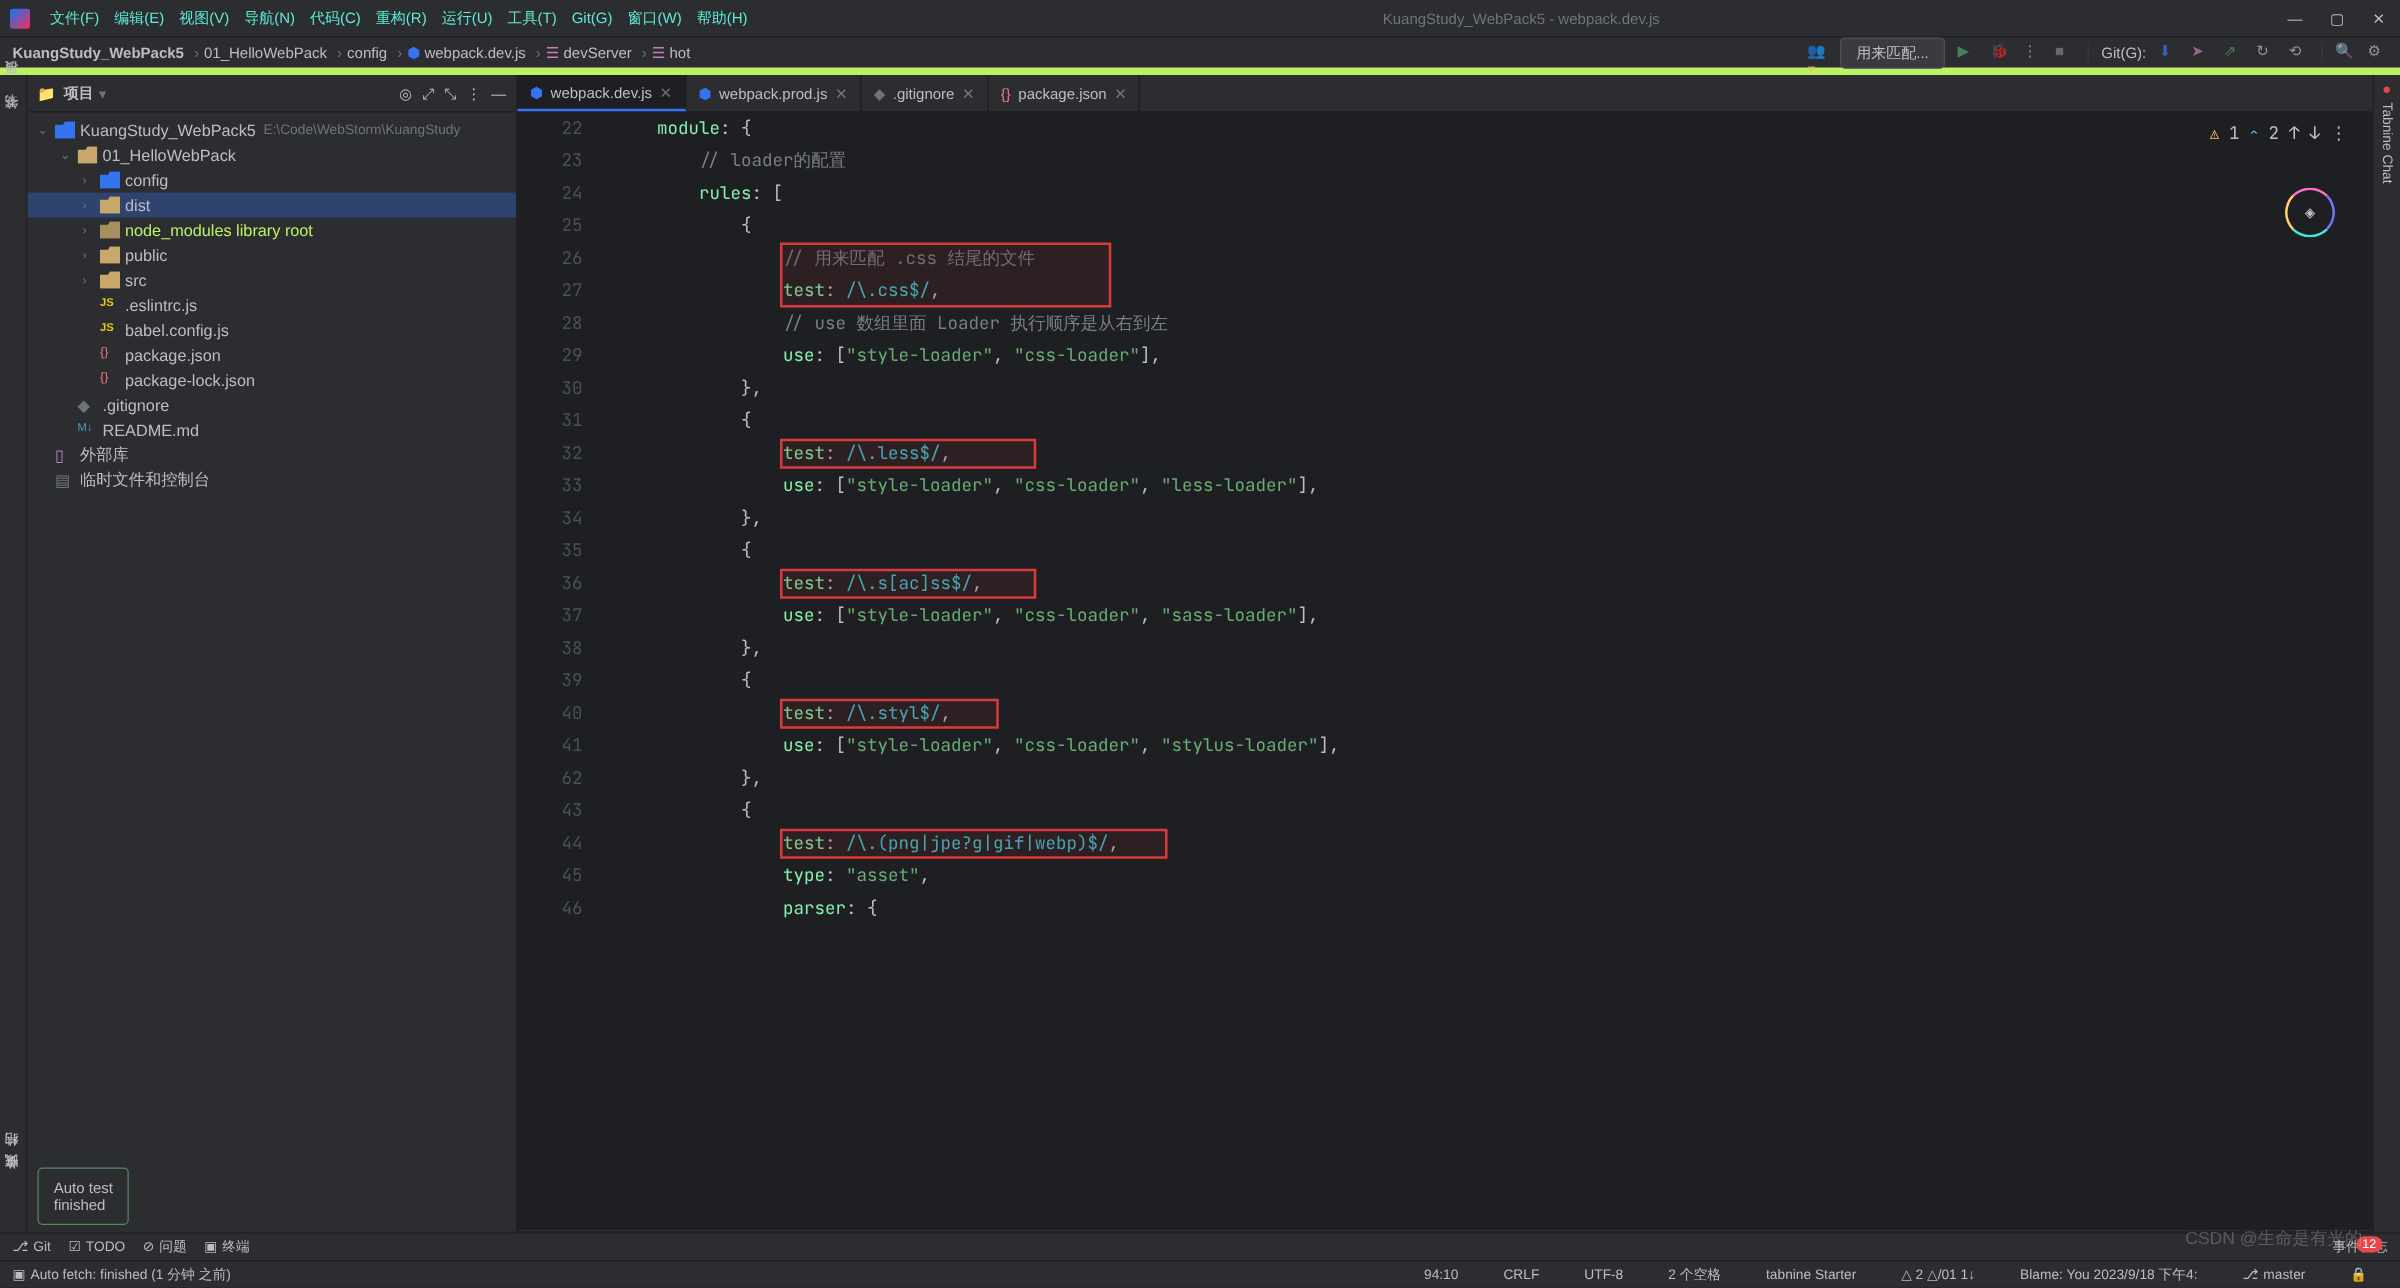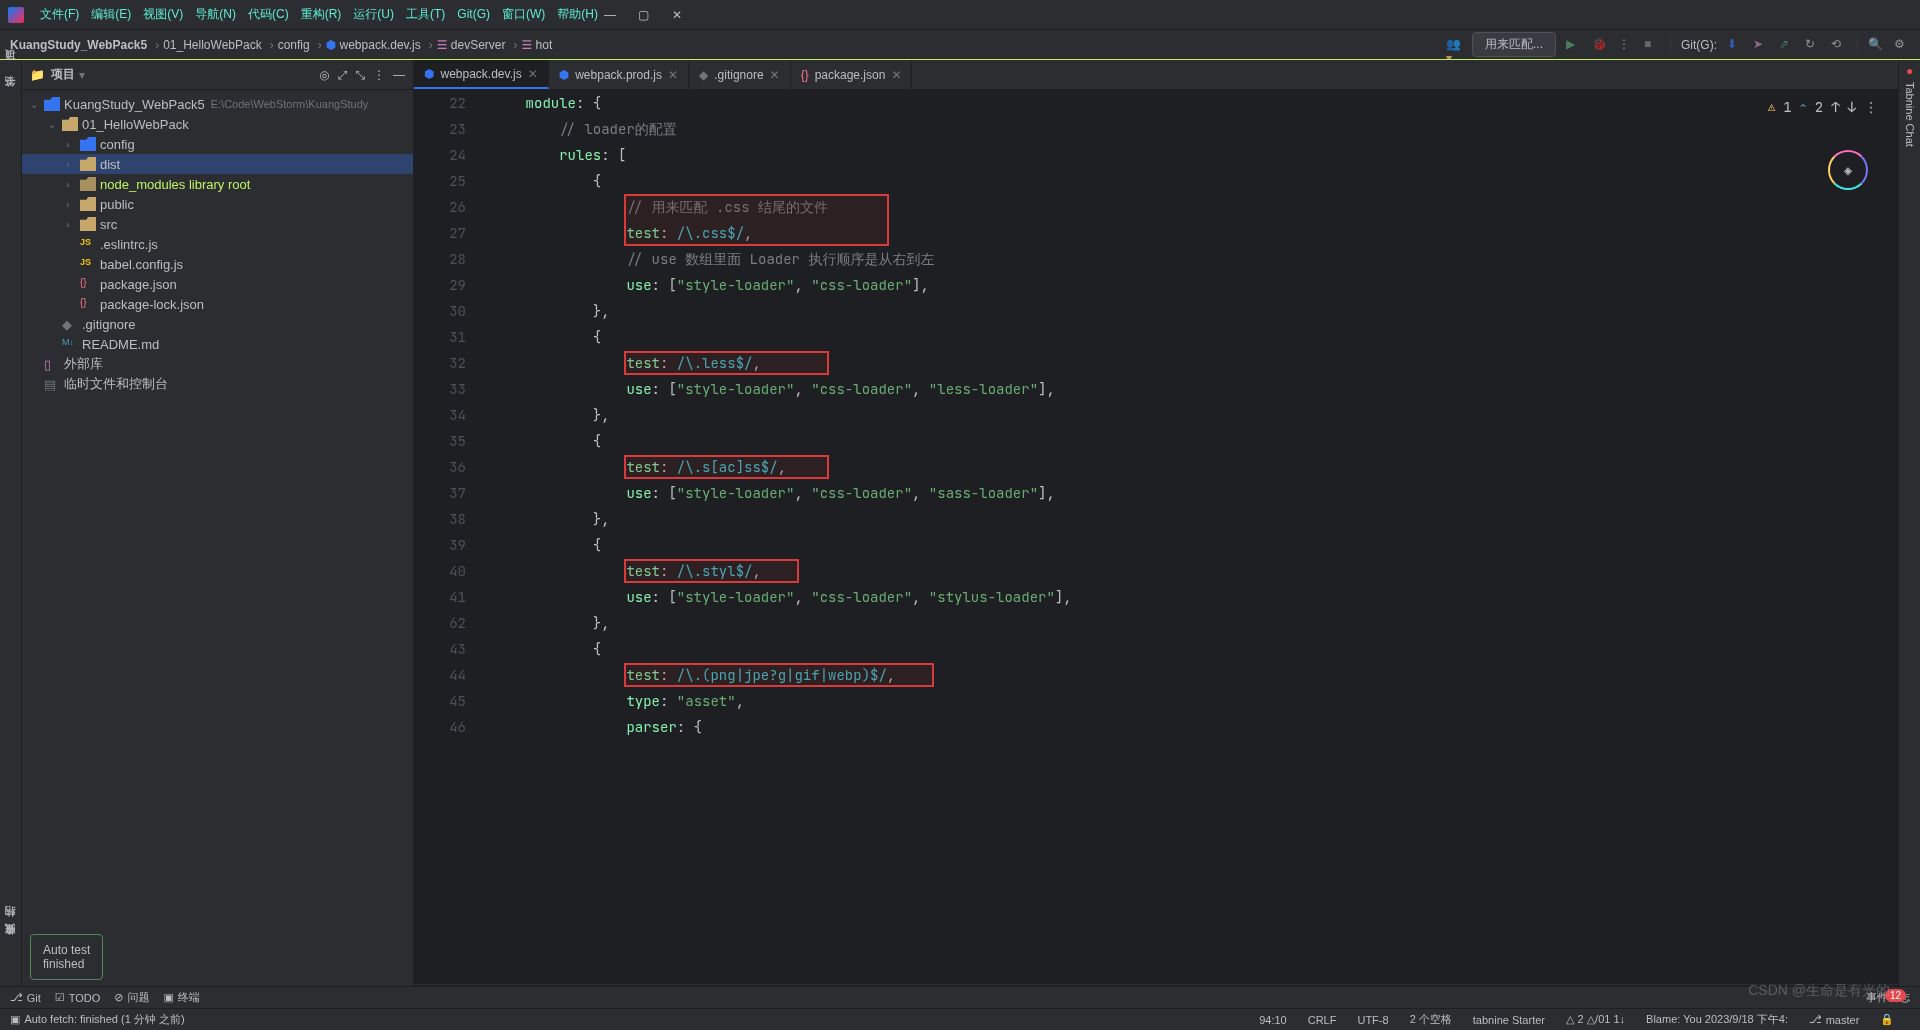--- a/index.html
+++ b/index.html
@@ -3,21 +3,21 @@
 <meta charset="utf-8">
 <style>
 * { margin: 0; padding: 0; box-sizing: border-box; }
 body { font-family: -apple-system, "Microsoft YaHei", sans-serif; font-size: 12px; background: #2b2d30; color: #bcbec4; overflow: hidden; width: 1920px; height: 1030px; }
 .titlebar { height: 30px; background: #2b2d30; display: flex; align-items: center; padding: 0 8px; border-bottom: 1px solid #1e1f22; }
 .titlebar .logo { width: 16px; height: 16px; background: linear-gradient(135deg,#087cfa,#fe2857); border-radius: 2px; margin-right: 10px; }
 .menu-item { padding: 4px 6px; color: #5eead4; cursor: pointer; }
 .title-text { flex: 1; text-align: center; color: #6f737a; }
 .win-controls { display: flex; gap: 20px; }
 .win-btn { width: 14px; height: 14px; color: #bcbec4; cursor: pointer; }
-.nav-bar { height: 30px; background: #2b2d30; display: flex; align-items: center; padding: 0 10px; border-bottom: 1px solid #bef264; }
+.nav-bar { height: 30px; background: #2b2d30; display: flex; align-items: center; padding: 0 10px; border-bottom: 6px solid #bef264; }
 .crumb { color: #bcbec4; margin-right: 4px; }
 .crumb-sep { color: #6f737a; margin: 0 4px; }
 .nav-right { margin-left: auto; display: flex; align-items: center; gap: 10px; }
 .add-config { background: #393b40; border: 1px solid #4e5157; padding: 3px 12px; border-radius: 4px; color: #bcbec4; cursor: pointer; }
 .nav-icon { width: 16px; height: 16px; cursor: pointer; opacity: 0.7; }
 .main-area { display: flex; height: calc(100% - 82px); }
 .left-gutter { width: 22px; background: #2b2d30; border-right: 1px solid #1e1f22; display: flex; flex-direction: column; align-items: center; padding-top: 4px; gap: 10px; }
 .left-gutter .tab-rot { writing-mode: vertical-rl; transform: rotate(180deg); font-size: 11px; color: #bcbec4; cursor: pointer; padding: 4px 0; }
 .project-panel { width: 392px; background: #2b2d30; border-right: 1px solid #1e1f22; display: flex; flex-direction: column; }
 .proj-header { height: 30px; display: flex; align-items: center; padding: 0 8px; border-bottom: 1px solid #1e1f22; }
@@ -49,33 +49,34 @@
 .hl-box { position: absolute; border: 2px solid #d93a3a; background: rgba(101,38,38,0.2); pointer-events: none; z-index: 2;}
 .editor-overlay-top { position: absolute; top: 4px; right: 20px; display: flex; gap: 8px; align-items: center; z-index:3; }
 .warn-badge { color: #f2c55c; font-size: 12px; }
 .hint-badge { color: #5fb4f0; font-size: 12px; }
 .logo-circle { position: absolute; right: 30px; top: 60px; width: 40px; height: 40px; border-radius: 50%; border: 2px solid; border-color: #ff6ec7 #7873f5 #42e8e0 #ffd166; display:flex;align-items:center;justify-content:center;color:#bcbec4;z-index:3;}
 .breadcrumb-bottom { height: 24px; background: #1e1f22; display: flex; align-items: center; padding-left: 500px; border-top: 1px solid #2b2d30; color: #6f737a; }
 .right-gutter { width: 22px; background: #2b2d30; border-left: 1px solid #1e1f22; display: flex; flex-direction: column; align-items: center; padding-top: 4px; }
 .right-gutter .tab-rot { writing-mode: vertical-rl; font-size: 11px; color: #bcbec4; padding: 4px 0;}
 .status-bar { height: 22px; background: #2b2d30; border-top: 1px solid #1e1f22; display: flex; align-items: center; padding: 0 10px; font-size: 11px; color: #bcbec4; position: absolute; bottom: 0; left: 0; right: 0;}
 .status-bar .sb-item { margin-right: 16px; display:flex; align-items:center; gap:4px; cursor:pointer;}
-.status-bar .right { margin-left: auto; display: flex; gap: 5px; }
+.status-bar .right { margin-left: auto; display: flex; gap: 20px; }
 .tool-window-bar { height: 22px; background: #2b2d30; border-top: 1px solid #1e1f22; display:flex; align-items:center; padding: 0 10px; gap: 14px; position:absolute; bottom:22px; left:0; right:0; font-size:11px;}
 .tool-btn { display:flex; align-items:center; gap:4px; cursor:pointer; color:#bcbec4; }
 .notif { position: absolute; left: 30px; bottom: 50px; background: #2b2d30; border: 1px solid #548a5a; border-radius: 4px; padding: 8px 12px; color: #bcbec4; font-size: 12px; z-index:10;}
 .watermark { position: absolute; right: 30px; bottom: 30px; color: rgba(200,200,200,0.3); font-size: 14px; z-index:20;}
 .badge-notif { position:absolute; right:14px; bottom:28px; background:#e5484d; color:white; border-radius:8px; padding:1px 5px; font-size:10px; z-index:15;}
 </style>
 </head>
 <body>
 
 <div class="titlebar">
   <div class="logo"></div>
   <div id="menu-host"><span class="menu-item">文件(F)</span><span class="menu-item">编辑(E)</span><span class="menu-item">视图(V)</span><span class="menu-item">导航(N)</span><span class="menu-item">代码(C)</span><span class="menu-item">重构(R)</span><span class="menu-item">运行(U)</span><span class="menu-item">工具(T)</span><span class="menu-item">Git(G)</span><span class="menu-item">窗口(W)</span><span class="menu-item">帮助(H)</span></div>
+  <div class="title-text">KuangStudy_WebPack5 - webpack.dev.js</div>
   <div class="win-controls">
     <span class="win-btn">—</span>
     <span class="win-btn">▢</span>
     <span class="win-btn">✕</span>
   </div>
 </div>
 
 <div class="nav-bar">
   <div id="crumb-host"><span class="crumb" style="font-weight: bold;">KuangStudy_WebPack5</span><span class="crumb-sep">›</span><span class="crumb">01_HelloWebPack</span><span class="crumb-sep">›</span><span class="crumb">config</span><span class="crumb-sep">›</span><span class="crumb"><span style="color:#3574f0">⬢</span> webpack.dev.js</span><span class="crumb-sep">›</span><span class="crumb"><span style="color:#c77dbb">☰</span> devServer</span><span class="crumb-sep">›</span><span class="crumb"><span style="color:#c77dbb">☰</span> hot</span></div>
   <div class="nav-right">

